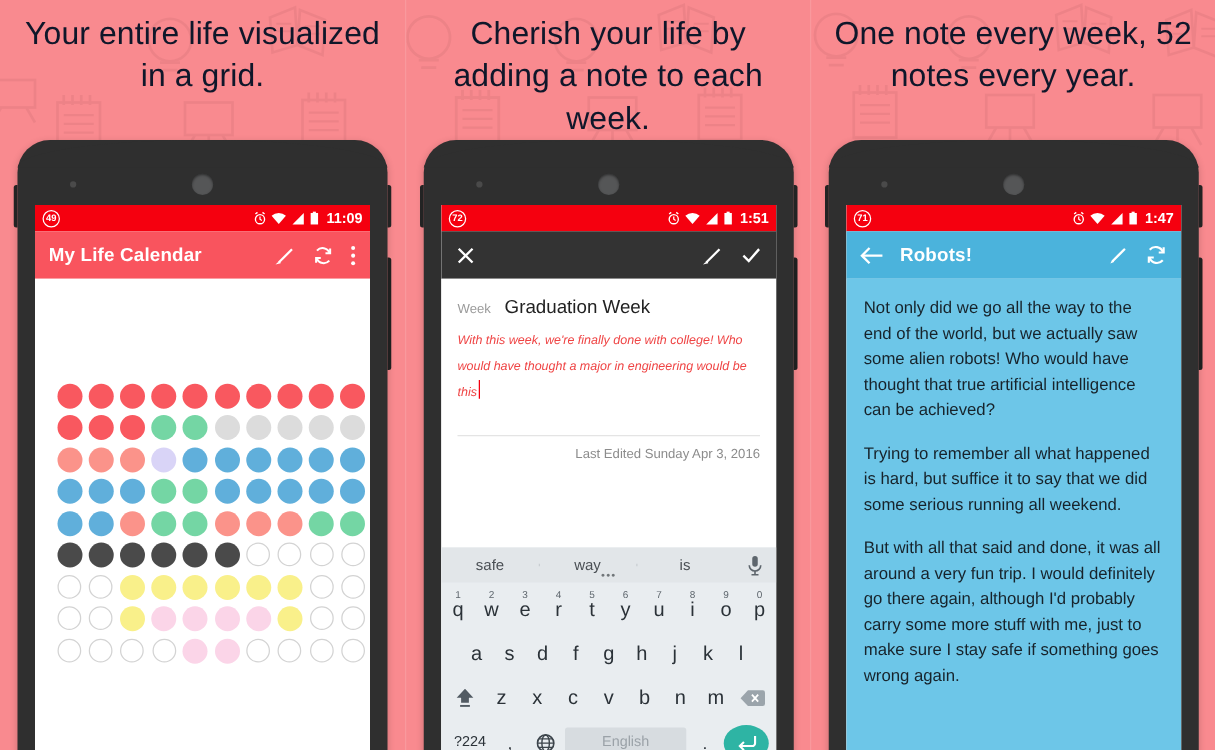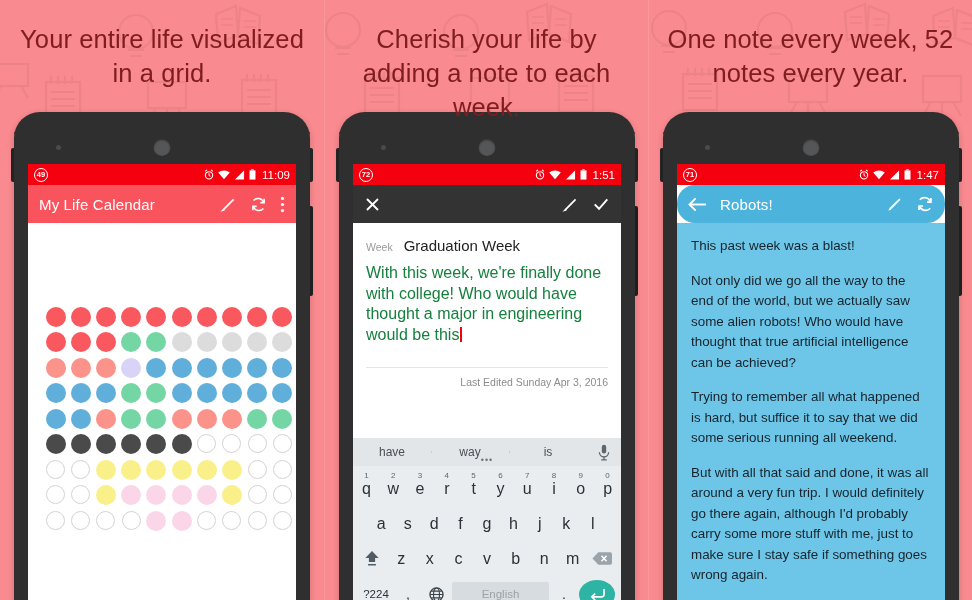--- a/index.html
+++ b/index.html
@@ -28,23 +28,23 @@
     position: absolute; inset: 0;
     opacity: 0.085;
     pointer-events: none;
   }
   .doodles svg { position: absolute; }
 
   
   .caption {
     position: relative;
     z-index: 3;
-    padding: 22px 16px 0;
+    padding: 10px 16px 0;
     text-align: center;
-    color: #7f1d1d;
+    color: #0f172a;
     font-size: 25.5px;
     line-height: 34px;
     font-weight: 400;
     letter-spacing: 0.1px;
     text-shadow: 0 0 1px rgba(0,0,0,0.04);
   }
 
   
   .phone {
     position: absolute;
@@ -126,36 +126,36 @@
     border-radius: 50%;
     font-size: 7.5px;
     line-height: 11px;
     text-align: center;
     font-weight: bold;
   }
   .sb-right {
     margin-left: auto;
     display: flex; align-items: center; gap: 4px;
   }
-  .sb-time { font-size: 11.5px; font-weight: 400; margin-left: 2px; }
+  .sb-time { font-size: 11.5px; font-weight: 700; margin-left: 2px; }
 
   
   .toolbar {
     height: 38px;
     display: flex;
     align-items: center;
     padding: 0 11px;
     color: #fff;
   }
   .tb-red  { background: #F9545E; }
   .tb-dark { background: #333333; }
-  .tb-blue { background: #4BB3DC; border-radius: 18px; }
+  .tb-blue { background: #4BB3DC; }
   .tb-title {
     font-size: 15px;
-    font-weight: 400;
+    font-weight: 700;
     letter-spacing: 0.15px;
     white-space: nowrap;
   }
   .tb-actions { margin-left: auto; display: flex; align-items: center; gap: 13px; }
   .tb-icon { display: block; }
   .tb-nav { margin-right: 13px; display: flex; }
 
   
   .grid-body { background: #fff; height: 100%; }
   .dotgrid {
@@ -177,23 +177,24 @@
   .title-row {
     display: flex;
     align-items: baseline;
     padding: 14px 13px 3px;
     gap: 11px;
   }
   .title-label { color: #9A9A9A; font-size: 10.5px; }
   .title-value { color: #222; font-size: 15px; }
   .note-body {
     padding: 6px 13px 0;
-    color: #15803d;
-    font-size: 16px;
+    color: #ef4444;
+    font-size: 10px;
     line-height: 20.5px;
+    font-style: italic;
   }
   .caret {
     display: inline-block;
     width: 1.4px; height: 15px;
     background: #F5000F;
     vertical-align: -2px;
     margin-left: 1px;
   }
   .divider {
     margin: 22px 13px 0;
@@ -576,21 +577,21 @@
           </div>
           <div class="note-body">
             <span>With this week, we're finally done with college! Who would have thought a major in engineering would be this</span><span class="caret"></span>
           </div>
           <div class="divider"></div>
           <div class="last-edited">Last Edited Sunday Apr 3, 2016</div>
         </div>
 
         <div class="keyboard">
           <div class="suggest">
-            <div class="sug">have</div>
+            <div class="sug">safe</div>
             <div class="sug">way</div>
             <div class="sug">is</div>
             <div class="sug-mic">
               <svg width="12" height="17" viewBox="0 0 12 17">
                 <rect x="3.8" y="0.8" width="4.4" height="8.6" rx="2.2" fill="#5E666D"></rect>
                 <path d="M1.4 8.2a4.6 4.6 0 0 0 9.2 0" fill="none" stroke="#5E666D" stroke-width="1.3"></path>
                 <path d="M6 12.8v3M3.2 15.8h5.6" stroke="#5E666D" stroke-width="1.3"></path>
               </svg>
             </div>
             <div class="dots3">•••</div>
@@ -746,21 +747,20 @@
             <svg class="tb-icon" width="18" height="18" viewBox="0 0 20 20">
               <path d="M16 7.4A7 7 0 0 0 4.2 5.3" fill="none" stroke="#fff" stroke-width="1.9"></path>
               <path d="M4 12.6A7 7 0 0 0 15.8 14.7" fill="none" stroke="#fff" stroke-width="1.9"></path>
               <path d="M16.6 3.2 16.6 7.8 12.2 7.8" fill="none" stroke="#fff" stroke-width="1.9"></path>
               <path d="M3.4 16.8 3.4 12.2 7.8 12.2" fill="none" stroke="#fff" stroke-width="1.9"></path>
             </svg>
           </div>
         </div>
 
         <div class="note-view" id="note-view">
-            <p>This past week was a blast!</p>
             <p>Not only did we go all the way to the end of the world, but we actually saw some alien robots! Who would have thought that true artificial intelligence can be achieved?</p>
             <p>Trying to remember all what happened is hard, but suffice it to say that we did some serious running all weekend.</p>
             <p>But with all that said and done, it was all around a very fun trip. I would definitely go there again, although I'd probably carry some more stuff with me, just to make sure I stay safe if something goes wrong again.</p>
           </div>
 
       </div>
     </div>
   </div>
 
 </div>

